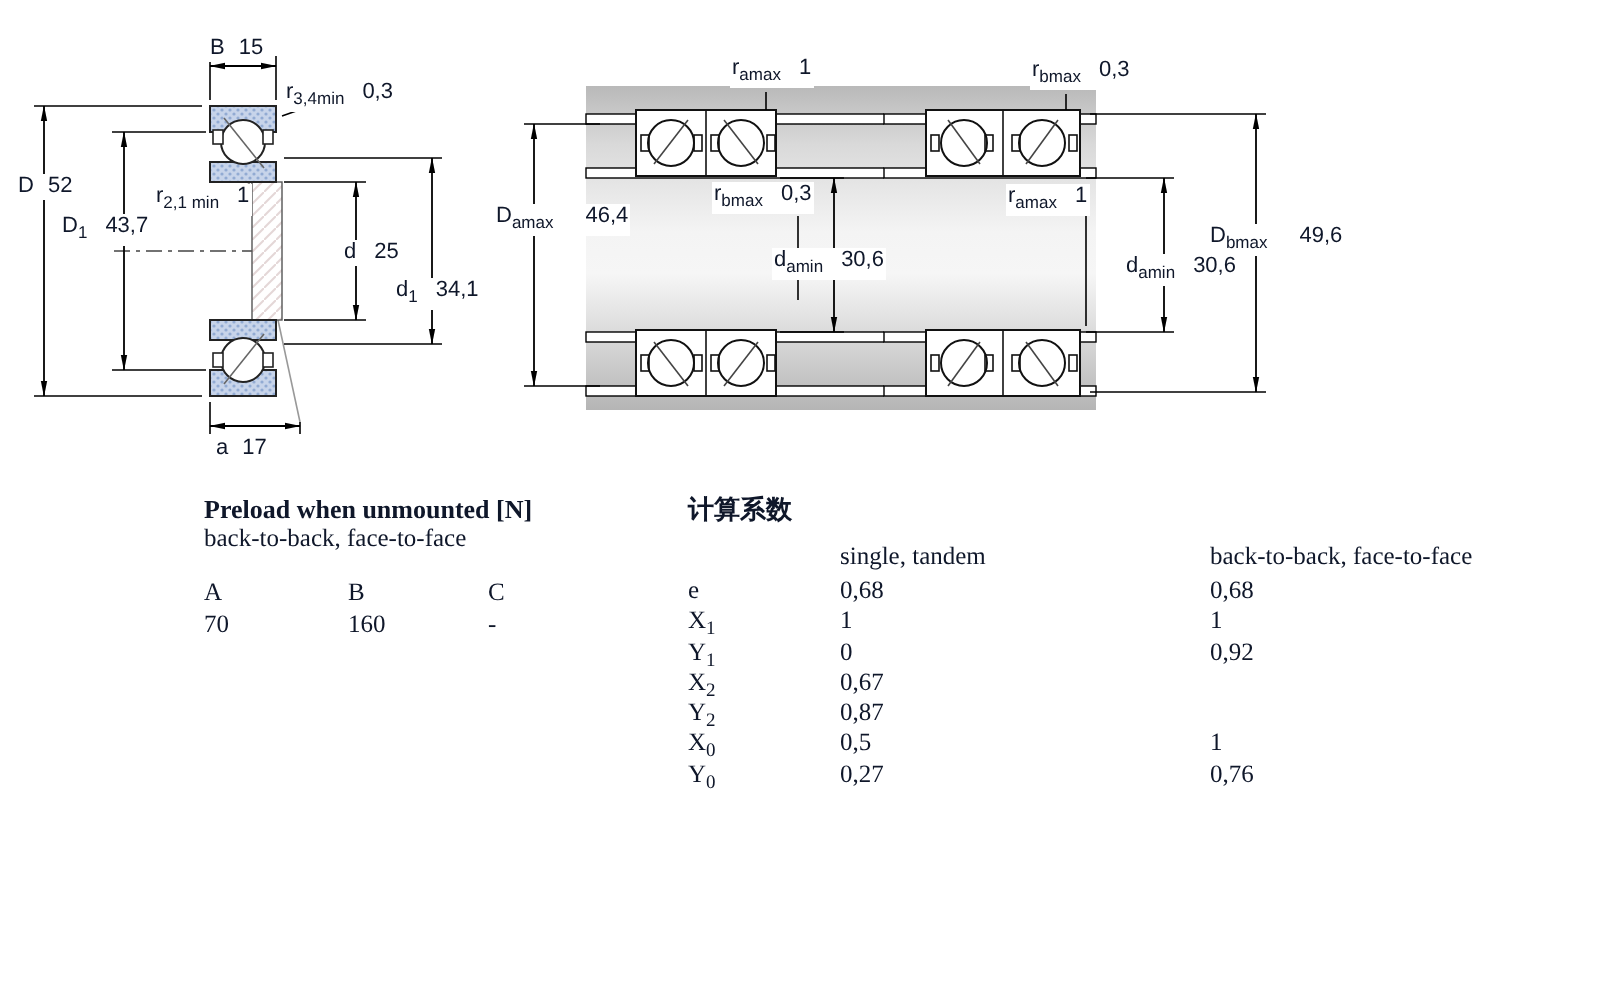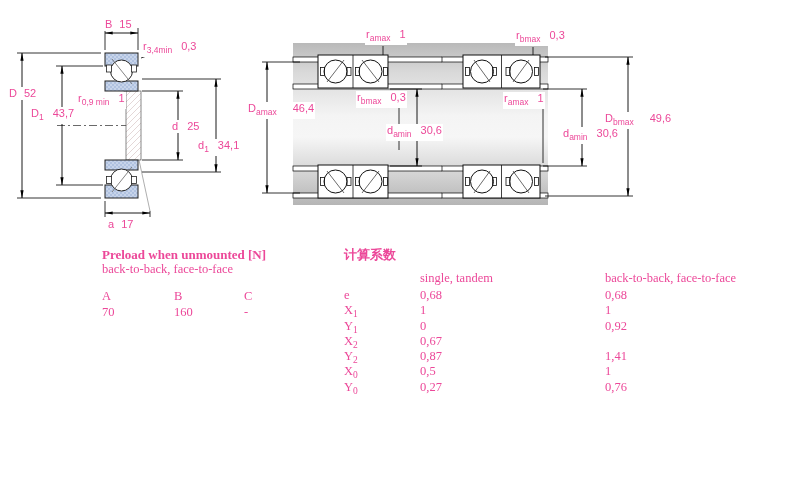--- a/index.html
+++ b/index.html
@@ -1,17 +1,17 @@
 <!DOCTYPE html>
 <html><head>
 <meta charset="utf-8">
 <style>
   html,body{margin:0;padding:0;background:#fff;}
   .canvas{position:relative;width:800px;height:500px;background:#fff;overflow:hidden;
-          font-family:"Liberation Sans",sans-serif;color:#ec4899;}
+          font-family:"Liberation Sans",sans-serif;color:#0f172a;}
   svg.drawing{position:absolute;left:0;top:0;}
   
   .dim-label{position:absolute;font-size:11px;line-height:13px;white-space:nowrap;
              background:#fff;padding:0 1px;}
   .dim-label .sub{font-size:8.5px;vertical-align:-3px;}
   .dim-label .val{margin-left:9px;}
   .dim-label .val.wide{margin-left:16px;}
   
   .serif-block{position:absolute;font-family:"Liberation Serif",serif;font-size:12.5px;line-height:15px;}
   .block-title{font-weight:bold;font-size:13px;line-height:15px;}
@@ -194,21 +194,21 @@
   <div class="dim-label" style="left:142px;top:40px;">
     <span>r</span><span class="sub">3,4min</span><span class="val">0,3</span>
   </div>
   <div class="dim-label" style="left:8px;top:87px;">
     <span>D</span><span class="val" style="margin-left:7px;">52</span>
   </div>
   <div class="dim-label" style="left:30px;top:107px;">
     <span>D</span><span class="sub">1</span><span class="val">43,7</span>
   </div>
   <div class="dim-label" style="left:77px;top:92px;">
-    <span>r</span><span class="sub">0,9 min</span><span class="val">1</span>
+    <span>r</span><span class="sub">2,1 min</span><span class="val">1</span>
   </div>
   <div class="dim-label" style="left:171px;top:120px;">
     <span>d</span><span class="val">25</span>
   </div>
   <div class="dim-label" style="left:197px;top:139px;">
     <span>d</span><span class="sub">1</span><span class="val">34,1</span>
   </div>
   <div class="dim-label" style="left:107px;top:218px;">
     <span>a</span><span class="val" style="margin-left:7px;">17</span>
   </div>
@@ -279,21 +279,20 @@
         <span class="fc2">0</span>
         <span class="fc3">0,92</span>
       </div>
       <div class="frow">
         <span class="fc1"><span>X</span><span class="fsub">2</span></span>
         <span class="fc3">0,67</span>
       </div>
       <div class="frow">
         <span class="fc1"><span>Y</span><span class="fsub">2</span></span>
         <span class="fc2">0,87</span>
-        <span class="fc3">1,41</span>
       </div>
       <div class="frow">
         <span class="fc1"><span>X</span><span class="fsub">0</span></span>
         <span class="fc2">0,5</span>
         <span class="fc3">1</span>
       </div>
       <div class="frow">
         <span class="fc1"><span>Y</span><span class="fsub">0</span></span>
         <span class="fc2">0,27</span>
         <span class="fc3">0,76</span>

